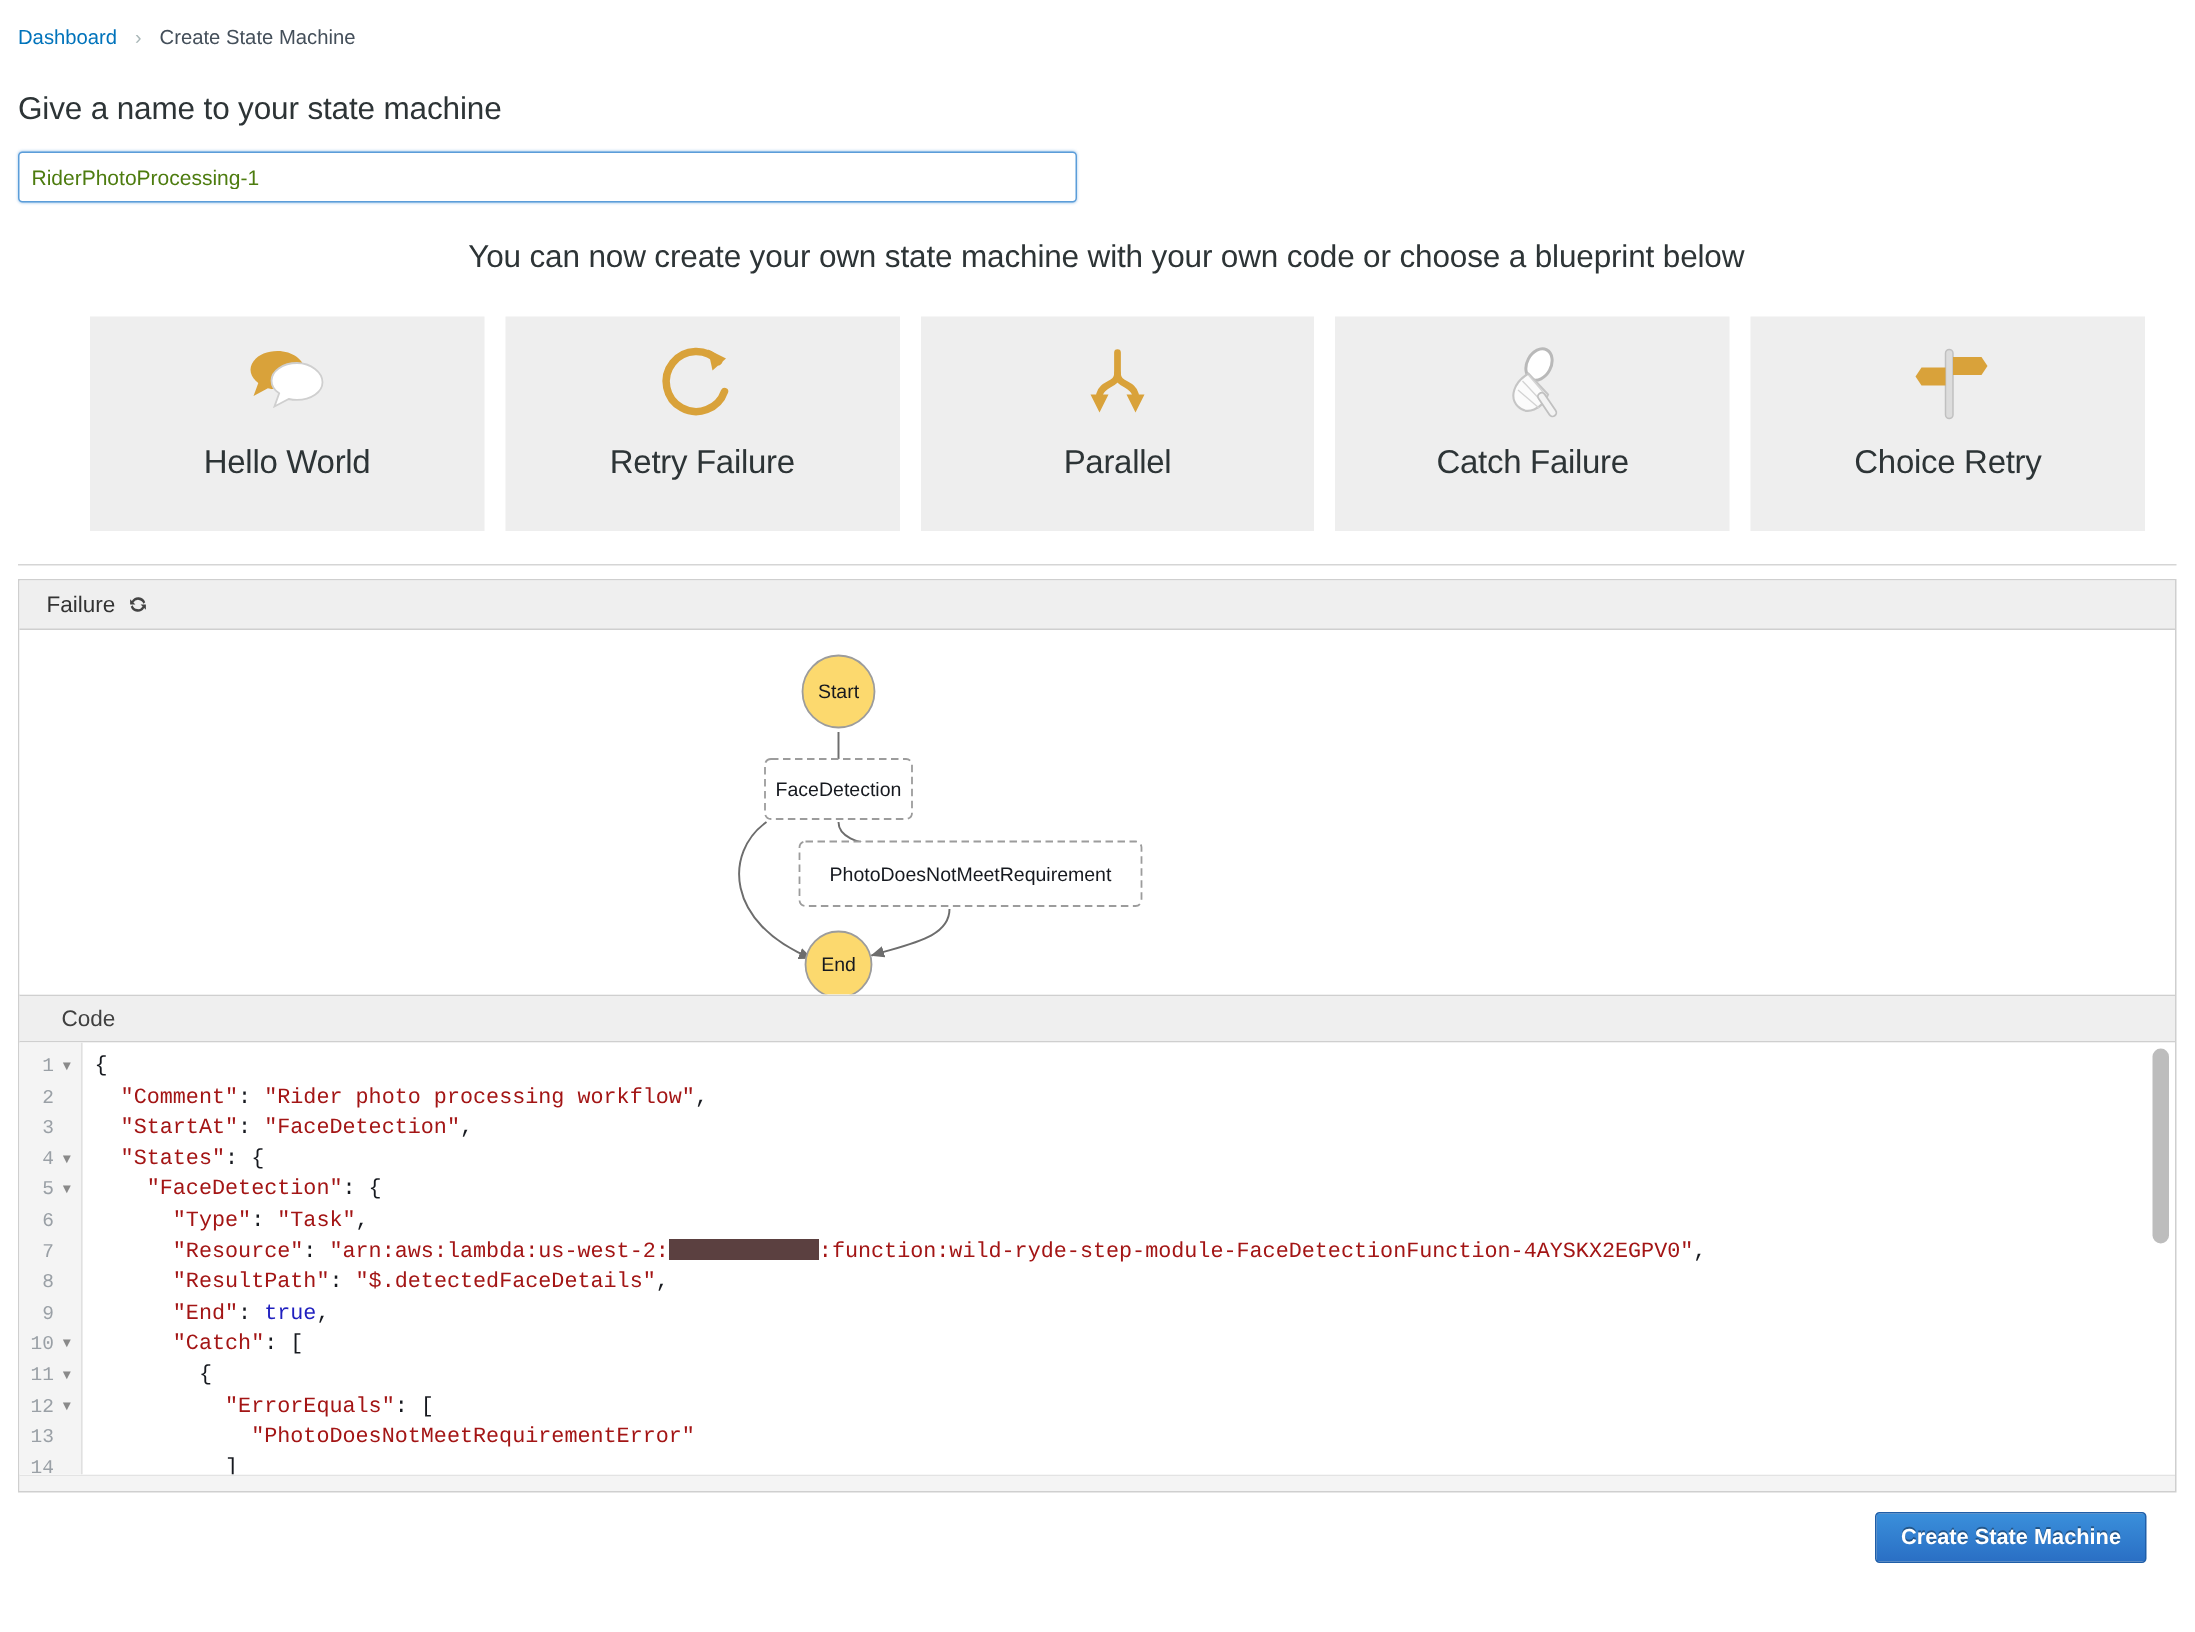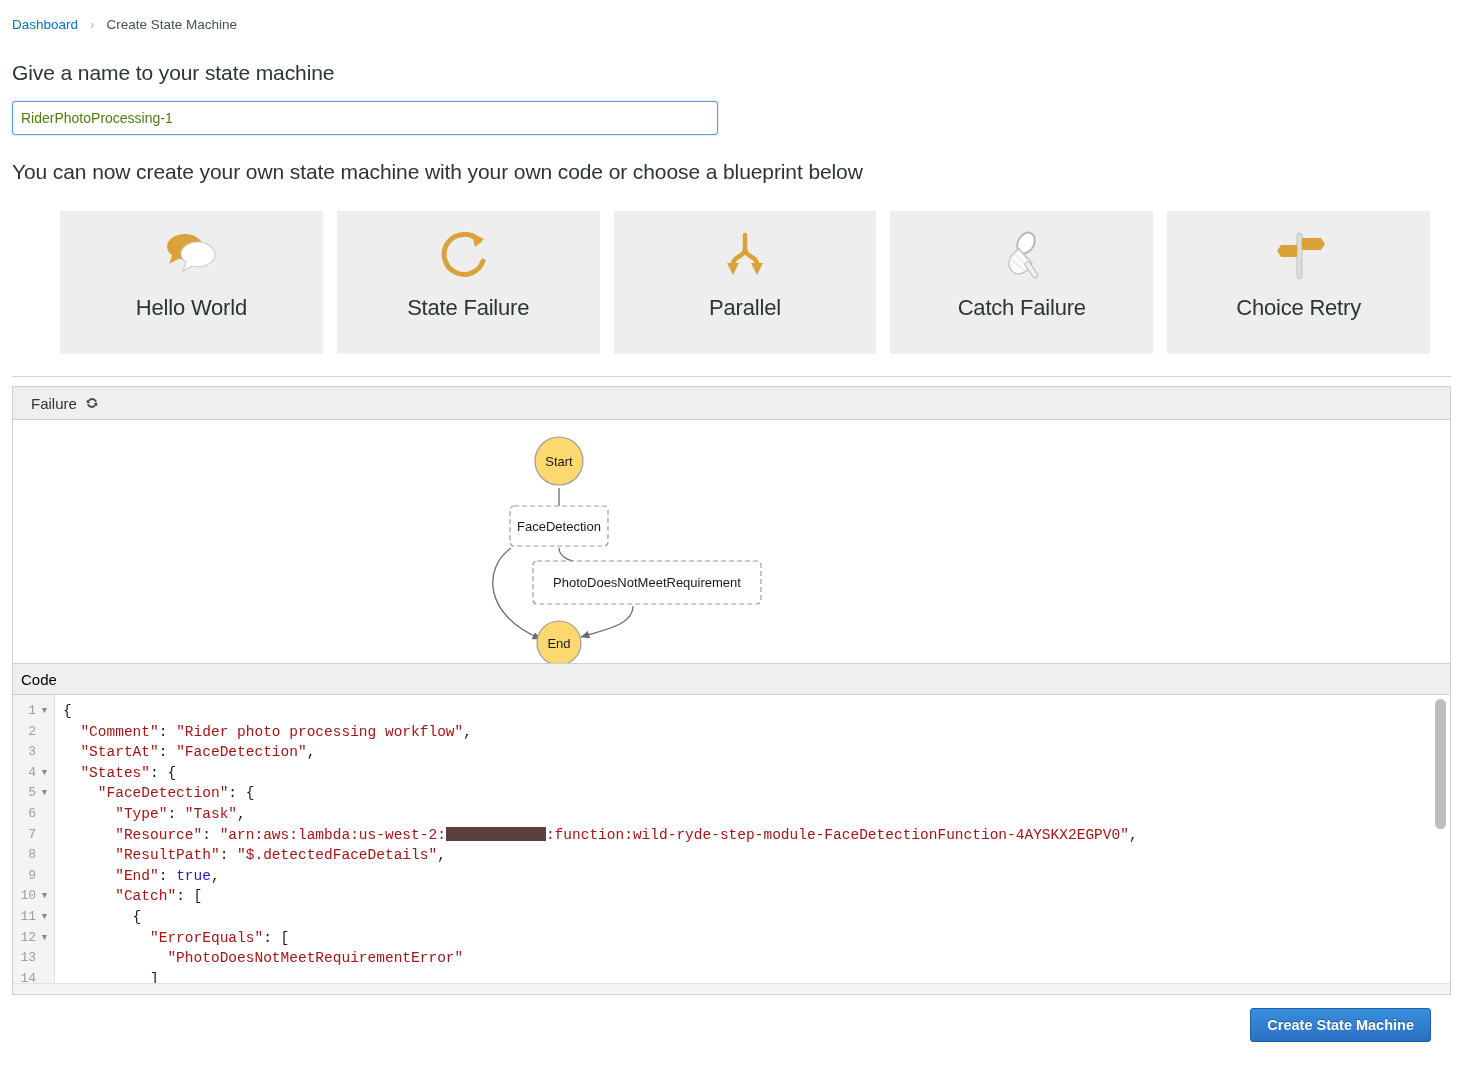--- a/index.html
+++ b/index.html
@@ -58,20 +58,21 @@
     outline: none;
     box-shadow: 0 0 2px rgba(91,157,217,0.6);
     background: #fff;
   }
   .h-sub {
     font-size: 21px;
     color: #2d3436;
     font-weight: 400;
     margin: 25px 0 0 12px;
     letter-spacing: -0.1px;
+    text-align: center;
   }
 
   
   .blueprints {
     display: flex;
     margin: 27px 0 0 60px;
     width: 1370px;
     gap: 14px;
   }
   .bp-card {
@@ -137,23 +138,23 @@
   }
 
   
   .code-head {
     background: #efefef;
     border-top: 1px solid #cfcfcf;
     border-bottom: 1px solid #cfcfcf;
     height: 30px;
     display: flex;
     align-items: center;
-    padding-left: 8px;
+    padding-left: 28px;
     font-size: 15px;
-    color: #000000;
+    color: #404040;
   }
   .code-body {
     position: relative;
     height: 288px;
     background: #ffffff;
     overflow: hidden;
     display: flex;
     font-family: "Liberation Mono", monospace;
     font-size: 14.5px;
   }
@@ -281,21 +282,21 @@
   </div>
 
 
   <div class="bp-card">
     <div class="bp-icon">
       <svg width="72" height="62" viewBox="0 0 72 62">
         <path d="M47 16 A20 20 0 1 0 51 36" fill="none" stroke="#d9a23a" stroke-width="5" stroke-linecap="round"></path>
         <path d="M40 8 L52 14 L43 22 Z" fill="#d9a23a"></path>
       </svg>
     </div>
-    <div class="bp-label">State Failure</div>
+    <div class="bp-label">Retry Failure</div>
   </div>
 
   <div class="bp-card">
     <div class="bp-icon">
       <svg width="72" height="62" viewBox="0 0 72 62">
         <path d="M36 10 L36 24 C36 32 26 30 24 38" fill="none" stroke="#d9a23a" stroke-width="4.5" stroke-linecap="round"></path>
         <path d="M36 24 C36 32 46 30 48 38" fill="none" stroke="#d9a23a" stroke-width="4.5" stroke-linecap="round"></path>
         <path d="M18 38 L30 38 L24 50 Z" fill="#d9a23a"></path>
         <path d="M42 38 L54 38 L48 50 Z" fill="#d9a23a"></path>
       </svg>

